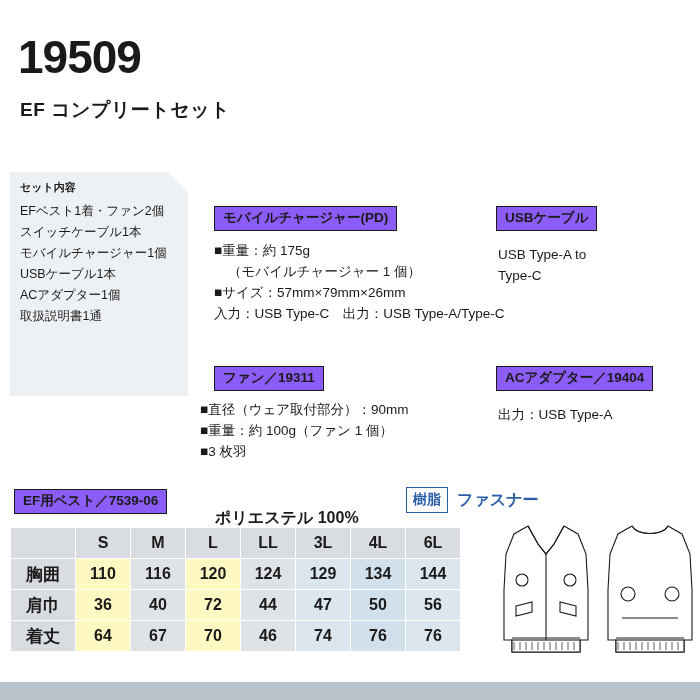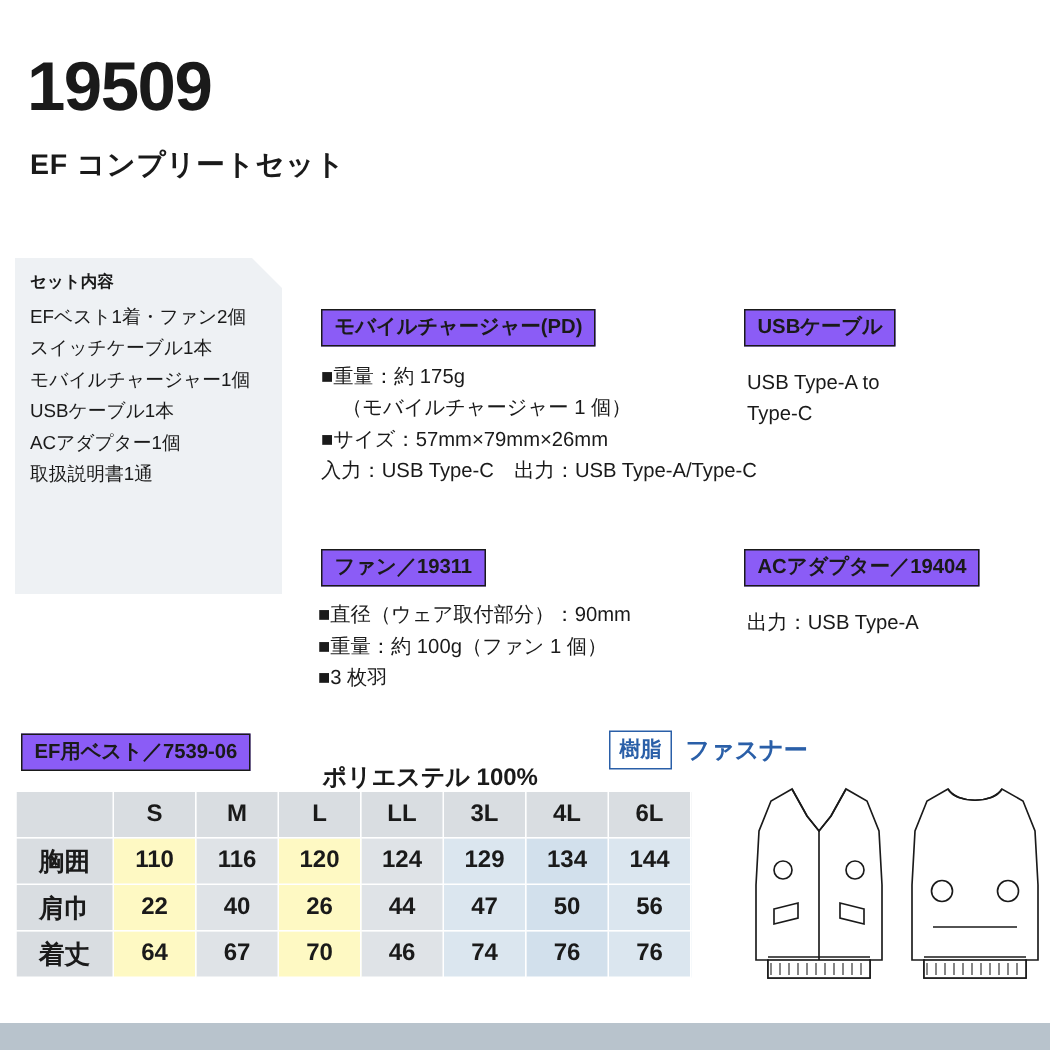--- a/index.html
+++ b/index.html
@@ -123,21 +123,21 @@
     <div>入力：USB Type-C　出力：USB Type-A/Type-C</div>
   </div>
 
   <div class="flabel" style="left:496px;top:206px;">USBケーブル</div>
   <div class="spec" style="left:498px;top:244px;">
     <div>USB Type-A to</div>
     <div>Type-C</div>
   </div>
 
   <div class="flabel" style="left:214px;top:366px;">ファン／19311</div>
-  <div class="spec" style="left:212px;top:399px;">
+  <div class="spec" style="left:200px;top:399px;">
     <div>■直径（ウェア取付部分）：90mm</div>
     <div>■重量：約 100g（ファン 1 個）</div>
     <div>■3 枚羽</div>
   </div>
 
   <div class="flabel" style="left:496px;top:366px;">ACアダプター／19404</div>
   <div class="spec" style="left:498px;top:404px;text-align:right;">
     <div>出力：USB Type-A</div>
   </div>
 
@@ -163,23 +163,23 @@
       <td class="v g1">110</td>
       <td class="v g2">116</td>
       <td class="v g1">120</td>
       <td class="v g2">124</td>
       <td class="v b1">129</td>
       <td class="v b2">134</td>
       <td class="v b1">144</td>
     </tr>
     <tr>
       <td class="rowhd">肩巾</td>
-      <td class="v g1">22</td>
+      <td class="v g1">36</td>
       <td class="v g2">40</td>
-      <td class="v g1">26</td>
+      <td class="v g1">72</td>
       <td class="v g2">44</td>
       <td class="v b1">47</td>
       <td class="v b2">50</td>
       <td class="v b1">56</td>
     </tr>
     <tr>
       <td class="rowhd">着丈</td>
       <td class="v g1">64</td>
       <td class="v g2">67</td>
       <td class="v g1">70</td>

